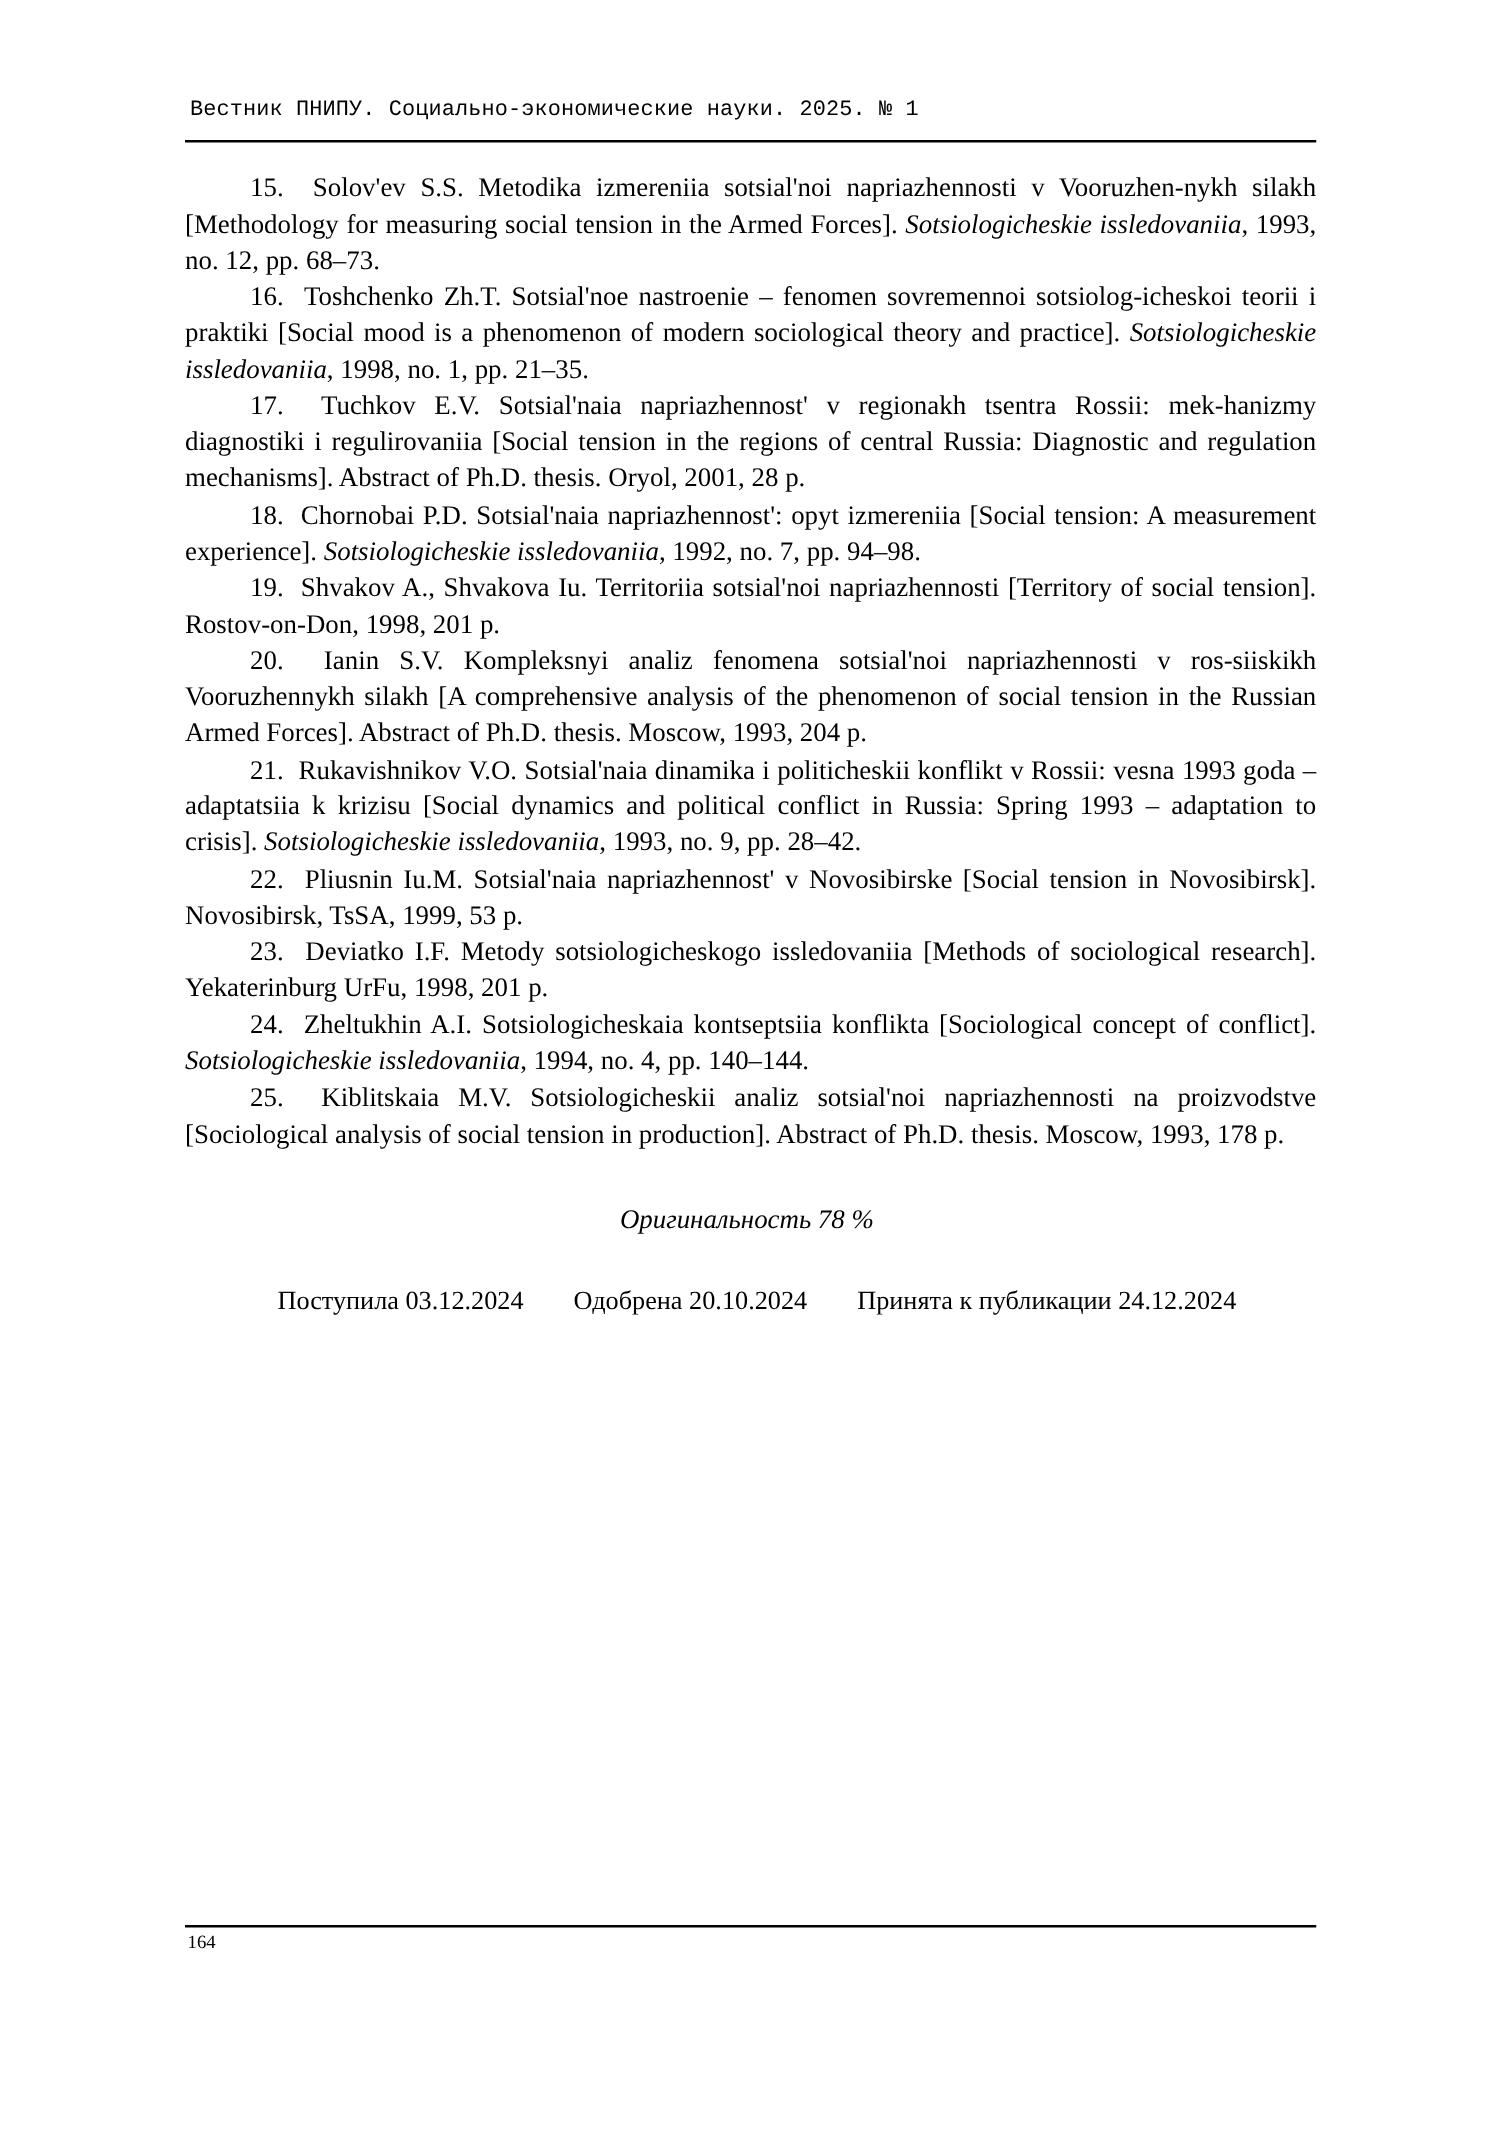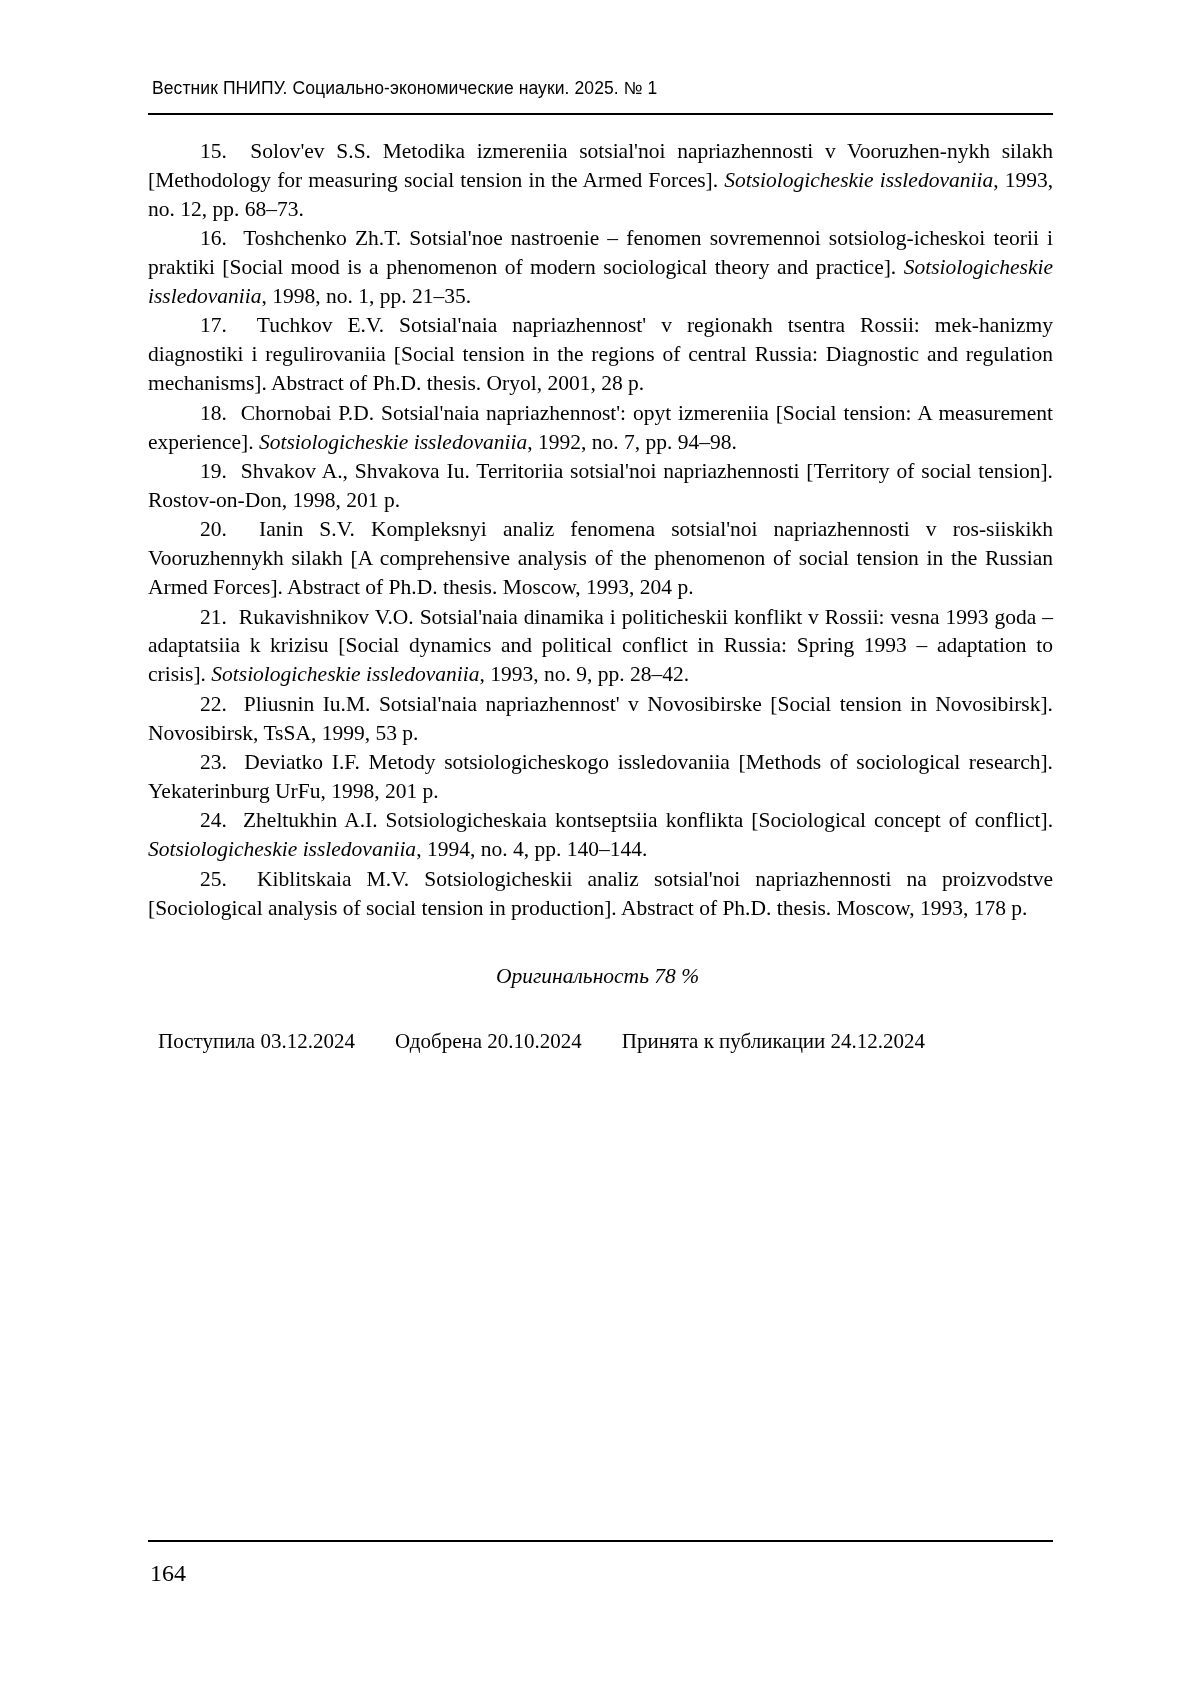--- a/index.html
+++ b/index.html
@@ -22,21 +22,21 @@
     box-sizing: border-box;
     padding: 0;
   }
   .content {
     position: absolute;
     left: 148px;
     top: 78px;
     width: 905px;
   }
   .running-head {
-    font-family: Liberation Sans, sans-serif;
+    font-family: Liberation Mono, monospace;
     font-size: 17.5px;
     letter-spacing: 0.1px;
     white-space: nowrap;
     padding-left: 4px;
     padding-bottom: 10px;
   }
   .rule-top {
     border-top: 2.5px solid #000;
     width: 905px;
     margin-top: 4px;
@@ -63,37 +63,37 @@
     margin-top: 42px;
     text-align: center;
     font-style: italic;
     font-size: 21.5px;
     padding-right: 6px;
   }
   .dates {
     margin-top: 40px;
     font-size: 21px;
     display: flex;
-    justify-content: flex-start;
+    justify-content: center;
     gap: 40px;
     padding-left: 10px;
   }
   .footer {
     position: absolute;
     left: 148px;
     top: 1540px;
     width: 905px;
   }
   .rule-bottom {
     border-top: 2.5px solid #000;
     width: 905px;
   }
   .page-number {
-    font-size: 24px;
-    margin-top: 18px;
+    font-size: 15px;
+    margin-top: 4px;
     padding-left: 2px;
   }
 </style>
 </head>
 <body>
 
 <div class="page">
 
   <div class="content">
 

